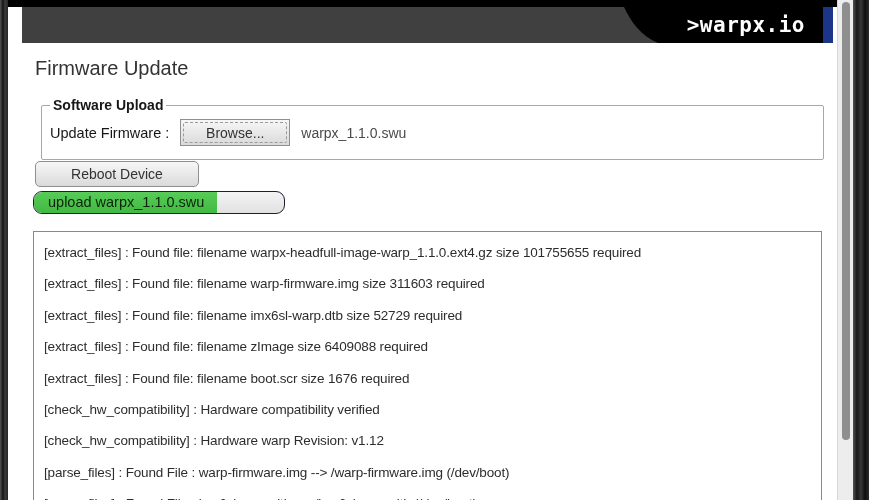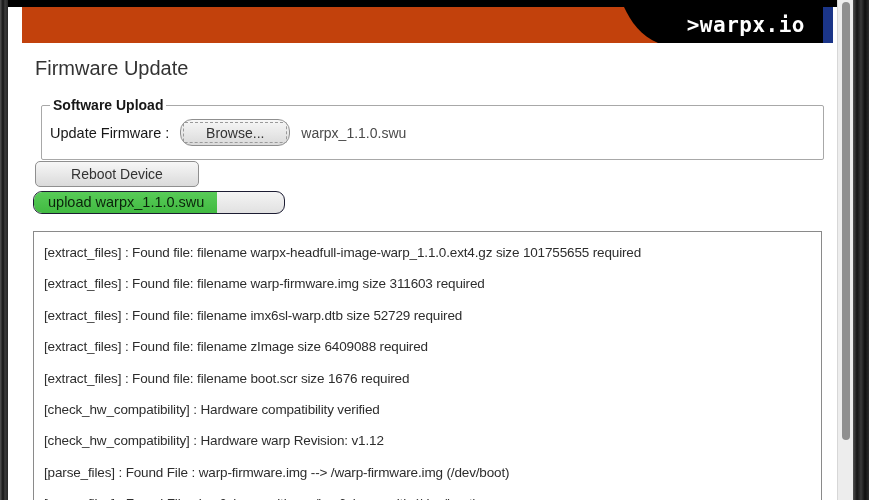--- a/index.html
+++ b/index.html
@@ -23,21 +23,21 @@
         color:#fff;font-family:"DejaVu Sans Mono",monospace;font-weight:bold;font-size:21px;letter-spacing:0.5px;}
 
   .heading{position:absolute;left:35px;top:57px;font-size:20px;color:#333;}
 
   
   .fs{position:absolute;left:41px;top:97px;width:765px;border:1px solid #a8a8a8;border-radius:2px;
       padding:3px 8px 13px 8px;background:#fff;margin:0;}
   .fs legend{font-weight:bold;font-size:14px;color:#171717;padding:0 3px;}
   .fs-row{display:flex;align-items:center;gap:11px;margin-top:3px;margin-left:0;}
   .fs-label{font-size:14.5px;color:#171717;}
-  .btn{background:linear-gradient(#f7f7f7,#dadada);border:1px solid #8f8f8f;border-radius:12px;
+  .btn{background:linear-gradient(#f7f7f7,#dadada);border:1px solid #8f8f8f;border-radius:0;
        color:#333;font-family:"Liberation Sans",sans-serif;cursor:pointer;}
   .browse{position:relative;width:110px;height:27px;font-size:14px;}
   .browse::after{content:"";position:absolute;left:2px;right:2px;top:2px;bottom:2px;
        border:1px dashed #9a9a9a;border-radius:2px;pointer-events:none;}
   .filename{font-size:14px;color:#4a4a4a;}
 
   .reboot{position:absolute;left:35px;top:161px;width:164px;height:26px;font-size:14px;border-radius:5px;}
 
   
   .progress{position:absolute;left:33px;top:191px;width:250px;height:21px;border:1px solid #1d1d33;
@@ -48,21 +48,21 @@
   
   .log{position:absolute;left:33px;top:231px;width:789px;height:300px;border:1px solid #8a8a8a;
        background:#fff;box-sizing:border-box;padding:5px 10px;overflow:hidden;}
   .log-line{font-size:13.5px;color:#2d2d2d;line-height:31.4px;white-space:nowrap;letter-spacing:-0.15px;}
 </style>
 </head>
 <body>
 
 <div class="screen">
 
-  <div class="banner" style="background: #c2410c;">
+  <div class="banner" style="background: #404040;">
     <div class="banner-black">
       <svg width="201" height="36" viewBox="0 0 201 36" xmlns="http://www.w3.org/2000/svg">
         <path d="M2,0 L201,0 L201,36 L36,36 C19,29 9,15 2,0 Z" fill="#000"></path>
       </svg>
     </div>
     <div class="banner-navy" style="background: rgb(27, 53, 136);"></div>
     <div class="logo">&gt;warpx.io</div>
   </div>
 
   <div class="heading">Firmware Update</div>

